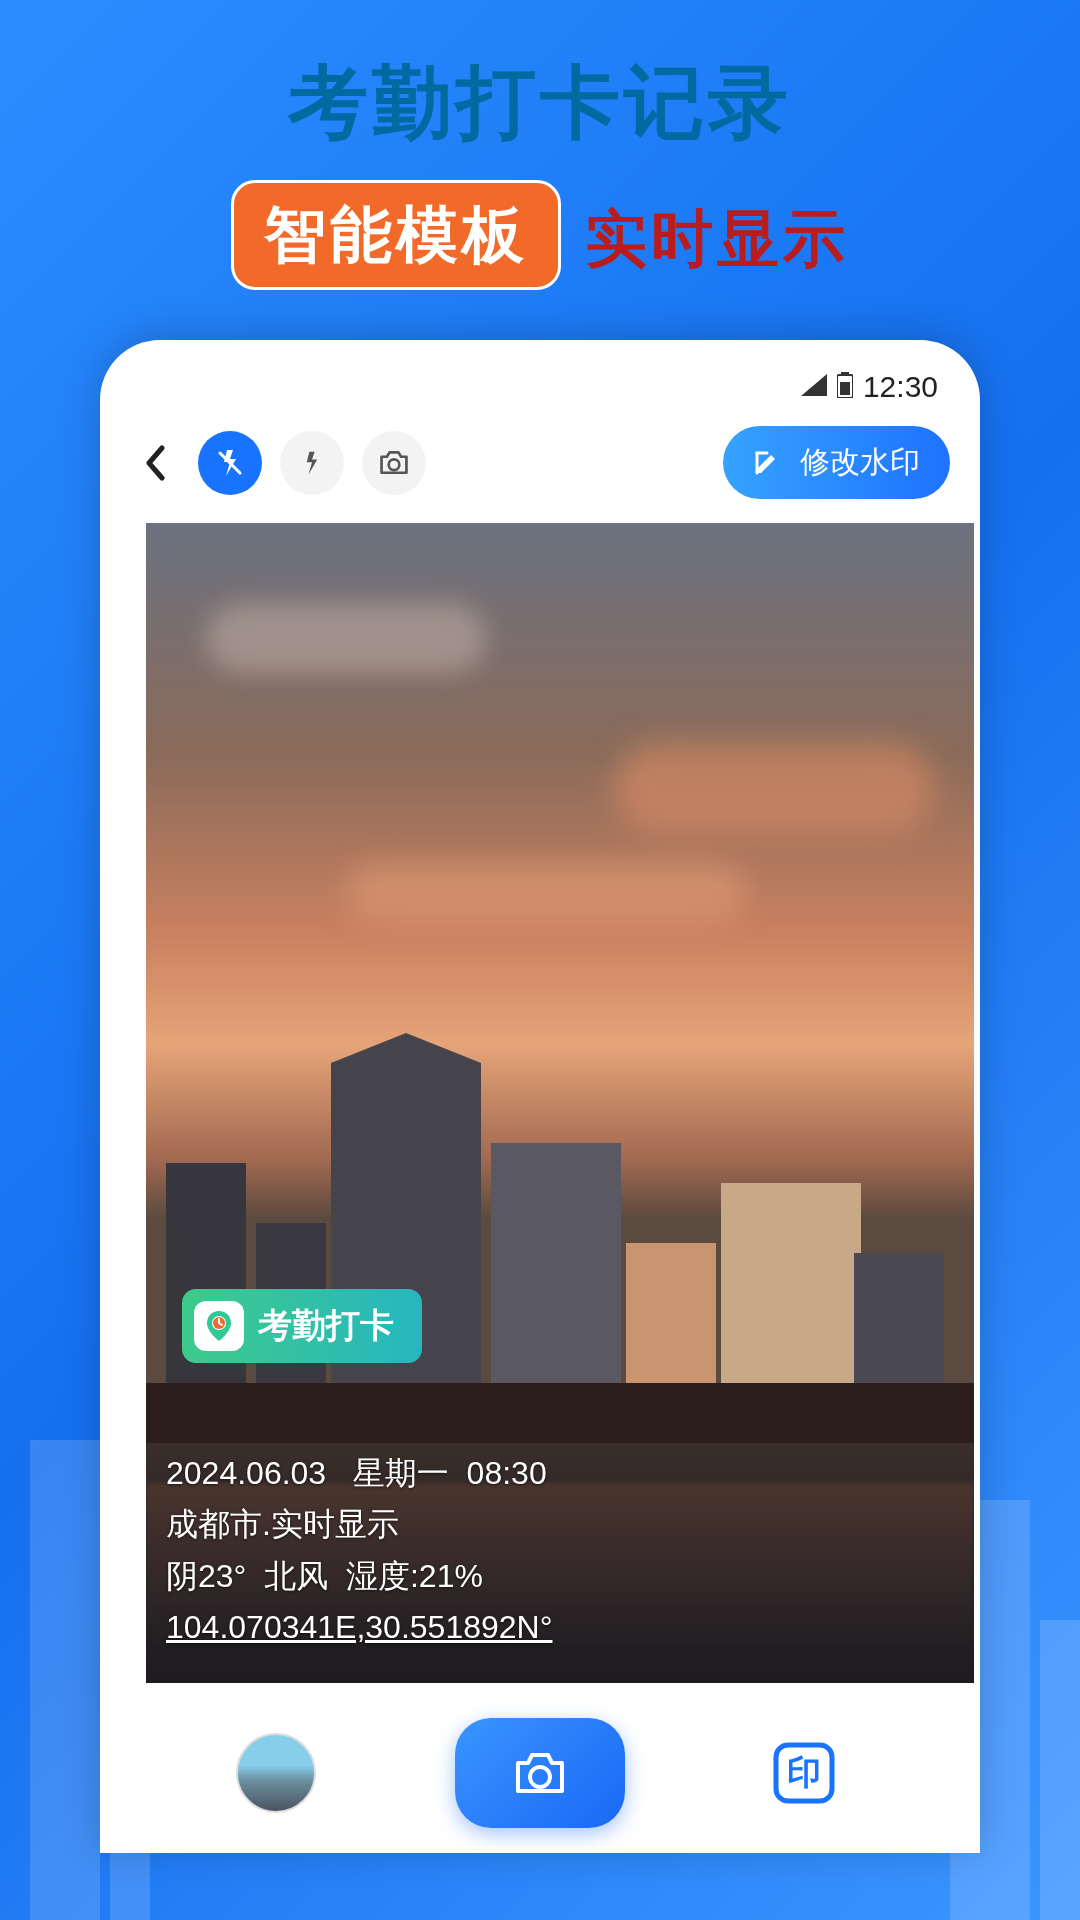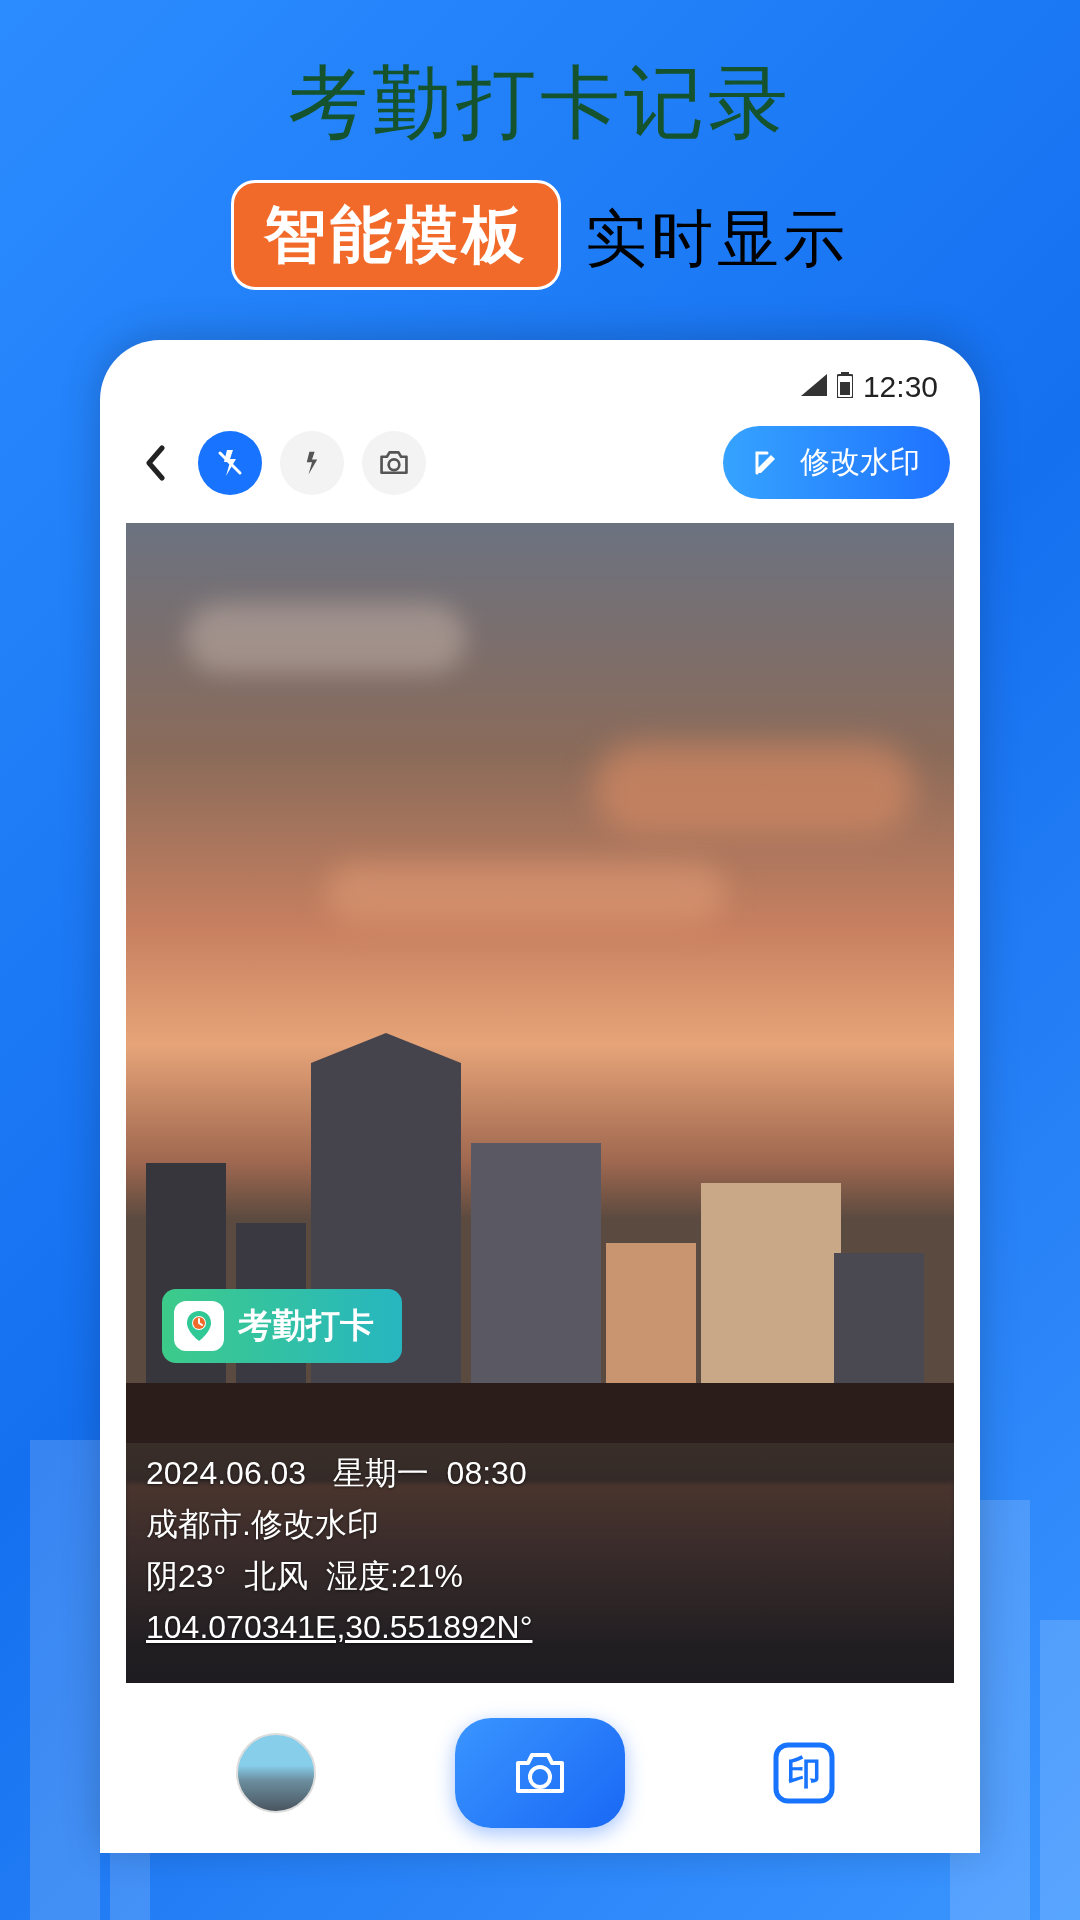--- a/index.html
+++ b/index.html
@@ -26,23 +26,23 @@
       width: 150px;
       height: 600px;
       opacity: 0.15;
     }
     .hero {
       text-align: center;
       padding-top: 50px;
       padding-bottom: 30px;
     }
     .hero-title {
-      color: #14532d;
+      color: #0369a1;
       font-size: 80px;
-      font-weight: 400;
+      font-weight: 700;
       letter-spacing: 4px;
       margin-bottom: 22px;
     }
     .hero-sub {
       display: flex;
       justify-content: center;
       align-items: center;
       gap: 24px;
     }
     .badge-orange {
@@ -50,23 +50,23 @@
       color: #fff;
       font-size: 62px;
       font-weight: 600;
       padding: 10px 30px;
       border-radius: 24px;
       border: 3px solid #fff;
       letter-spacing: 4px;
       font-family: Liberation Mono, monospace;
     }
     .hero-sub-text {
-      color: #000000;
+      color: #b91c1c;
       font-size: 62px;
-      font-weight: 400;
+      font-weight: 700;
       letter-spacing: 4px;
       margin-top: 7px;
     }
     .phone-frame {
       background: #fff;
       border-radius: 60px 60px 0 0;
       width: 880px;
       margin: 20px auto 0;
       padding: 20px 26px 0;
       box-shadow: 0 -4px 40px rgba(0,0,0,0.2);
@@ -120,20 +120,21 @@
       align-items: center;
       gap: 19px;
       font-size: 30px;
       font-weight: 500;
     }
     .photo-area {
       width: 100%;
       height: 1160px;
       position: relative;
       overflow: hidden;
+      margin-left: 20px;
     }
     .sky {
       position: absolute;
       inset: 0;
       background: linear-gradient(180deg, #6B7280 0%, #8B6B5A 20%, #C88060 35%, #E6A478 45%, #A06850 55%, #5B4A3F 60%);
     }
     .cloud1 { position:absolute; top:80px; left:60px; width:280px; height:70px; background:rgba(200,180,170,0.5); border-radius:40px; filter:blur(12px); }
     .cloud2 { position:absolute; top:220px; right:40px; width:320px; height:90px; background:rgba(220,140,100,0.6); border-radius:50px; filter:blur(15px); }
     .cloud3 { position:absolute; top:340px; left:200px; width:400px; height:60px; background:rgba(230,160,120,0.5); border-radius:40px; filter:blur(14px); }
     .skyline {
@@ -349,21 +350,21 @@
       </div>
       <span class="wm-label">考勤打卡</span>
     </div>
 
     <div class="watermark-info">
       <div>
         <span>2024.06.03</span>&nbsp;&nbsp;
         <span>星期一</span>&nbsp;
         <span>08:30</span>
       </div>
-      <div>成都市.修改水印</div>
+      <div>成都市.实时显示</div>
       <div>
         <span>阴23°</span>&nbsp;
         <span>北风</span>&nbsp;
         <span>湿度</span>:<span>21%</span>
       </div>
       <div style="max-width:400px; word-break:break-all;text-decoration:underline;">104.070341E,30.551892N°</div>
     </div>
   </div>
 
   <div class="bottom-nav">

